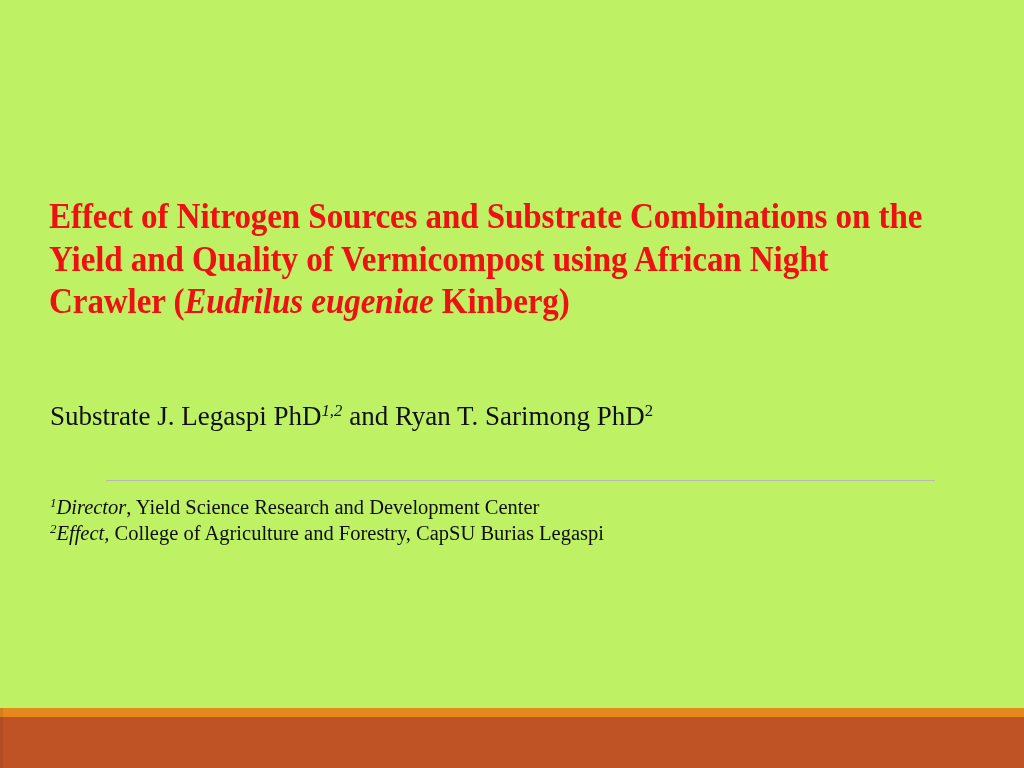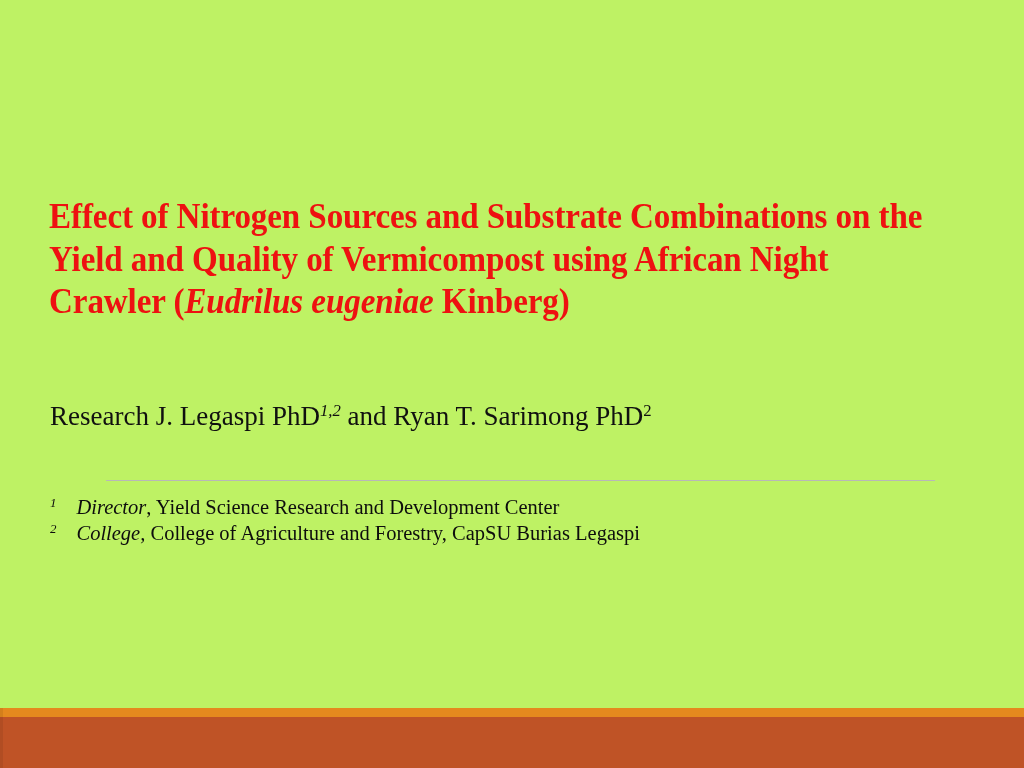--- a/index.html
+++ b/index.html
@@ -87,21 +87,20 @@
     font-size: 20.5px;
     line-height: 25.5px;
     color: #0d0d0d;
     white-space: nowrap;
   }
   .affiliations .line {
     display: block;
   }
   .affiliations .role {
     font-style: italic;
-    margin-left: 20px;
   }
   .affiliations sup {
     font-style: italic;
     font-size: 0.63em;
     vertical-align: 0.55em;
     line-height: 0;
   }
 
   
   .band-orange {
@@ -133,26 +132,26 @@
 <body style="background: rgb(255, 255, 255);">
 
 <div class="slide">
 
   <div class="title-block">
     <h1 class="slide-title" style="color: rgb(238, 17, 17);"><span>Effect of Nitrogen Sources and Substrate Combinations</span>
       <span>on the Yield and Quality of Vermicompost using African</span>
       <span>Night Crawler (</span><span class="sp-italic">Eudrilus eugeniae</span><span> Kinberg)</span></h1>
   </div>
 
-  <div class="authors"><span>Research J. Legaspi PhD</span><sup class="it">1,2</sup><span> and </span><span>Ryan T. Sarimong PhD</span><sup class="up">2</sup></div>
+  <div class="authors"><span>Substrate J. Legaspi PhD</span><sup class="it">1,2</sup><span> and </span><span>Ryan T. Sarimong PhD</span><sup class="up">2</sup></div>
 
   <div class="divider" style="background: rgb(184, 184, 184);"></div>
 
   <div class="affiliations">
     <span class="line"><sup>1</sup><span class="role">Director</span><span>, Yield Science Research and Development Center</span></span>
-    <span class="line"><sup>2</sup><span class="role">College,</span><span> College of Agriculture and Forestry, CapSU Burias Legaspi</span></span>
+    <span class="line"><sup>2</sup><span class="role">Effect,</span><span> College of Agriculture and Forestry, CapSU Burias Legaspi</span></span>
   </div>
 
   <div class="band-orange" style="background: rgb(229, 137, 30);"></div>
   <div class="band-rust" style="background: rgb(191, 83, 38);"></div>
   <div class="band-edge"></div>
 
 </div>
 
 </body></html>

